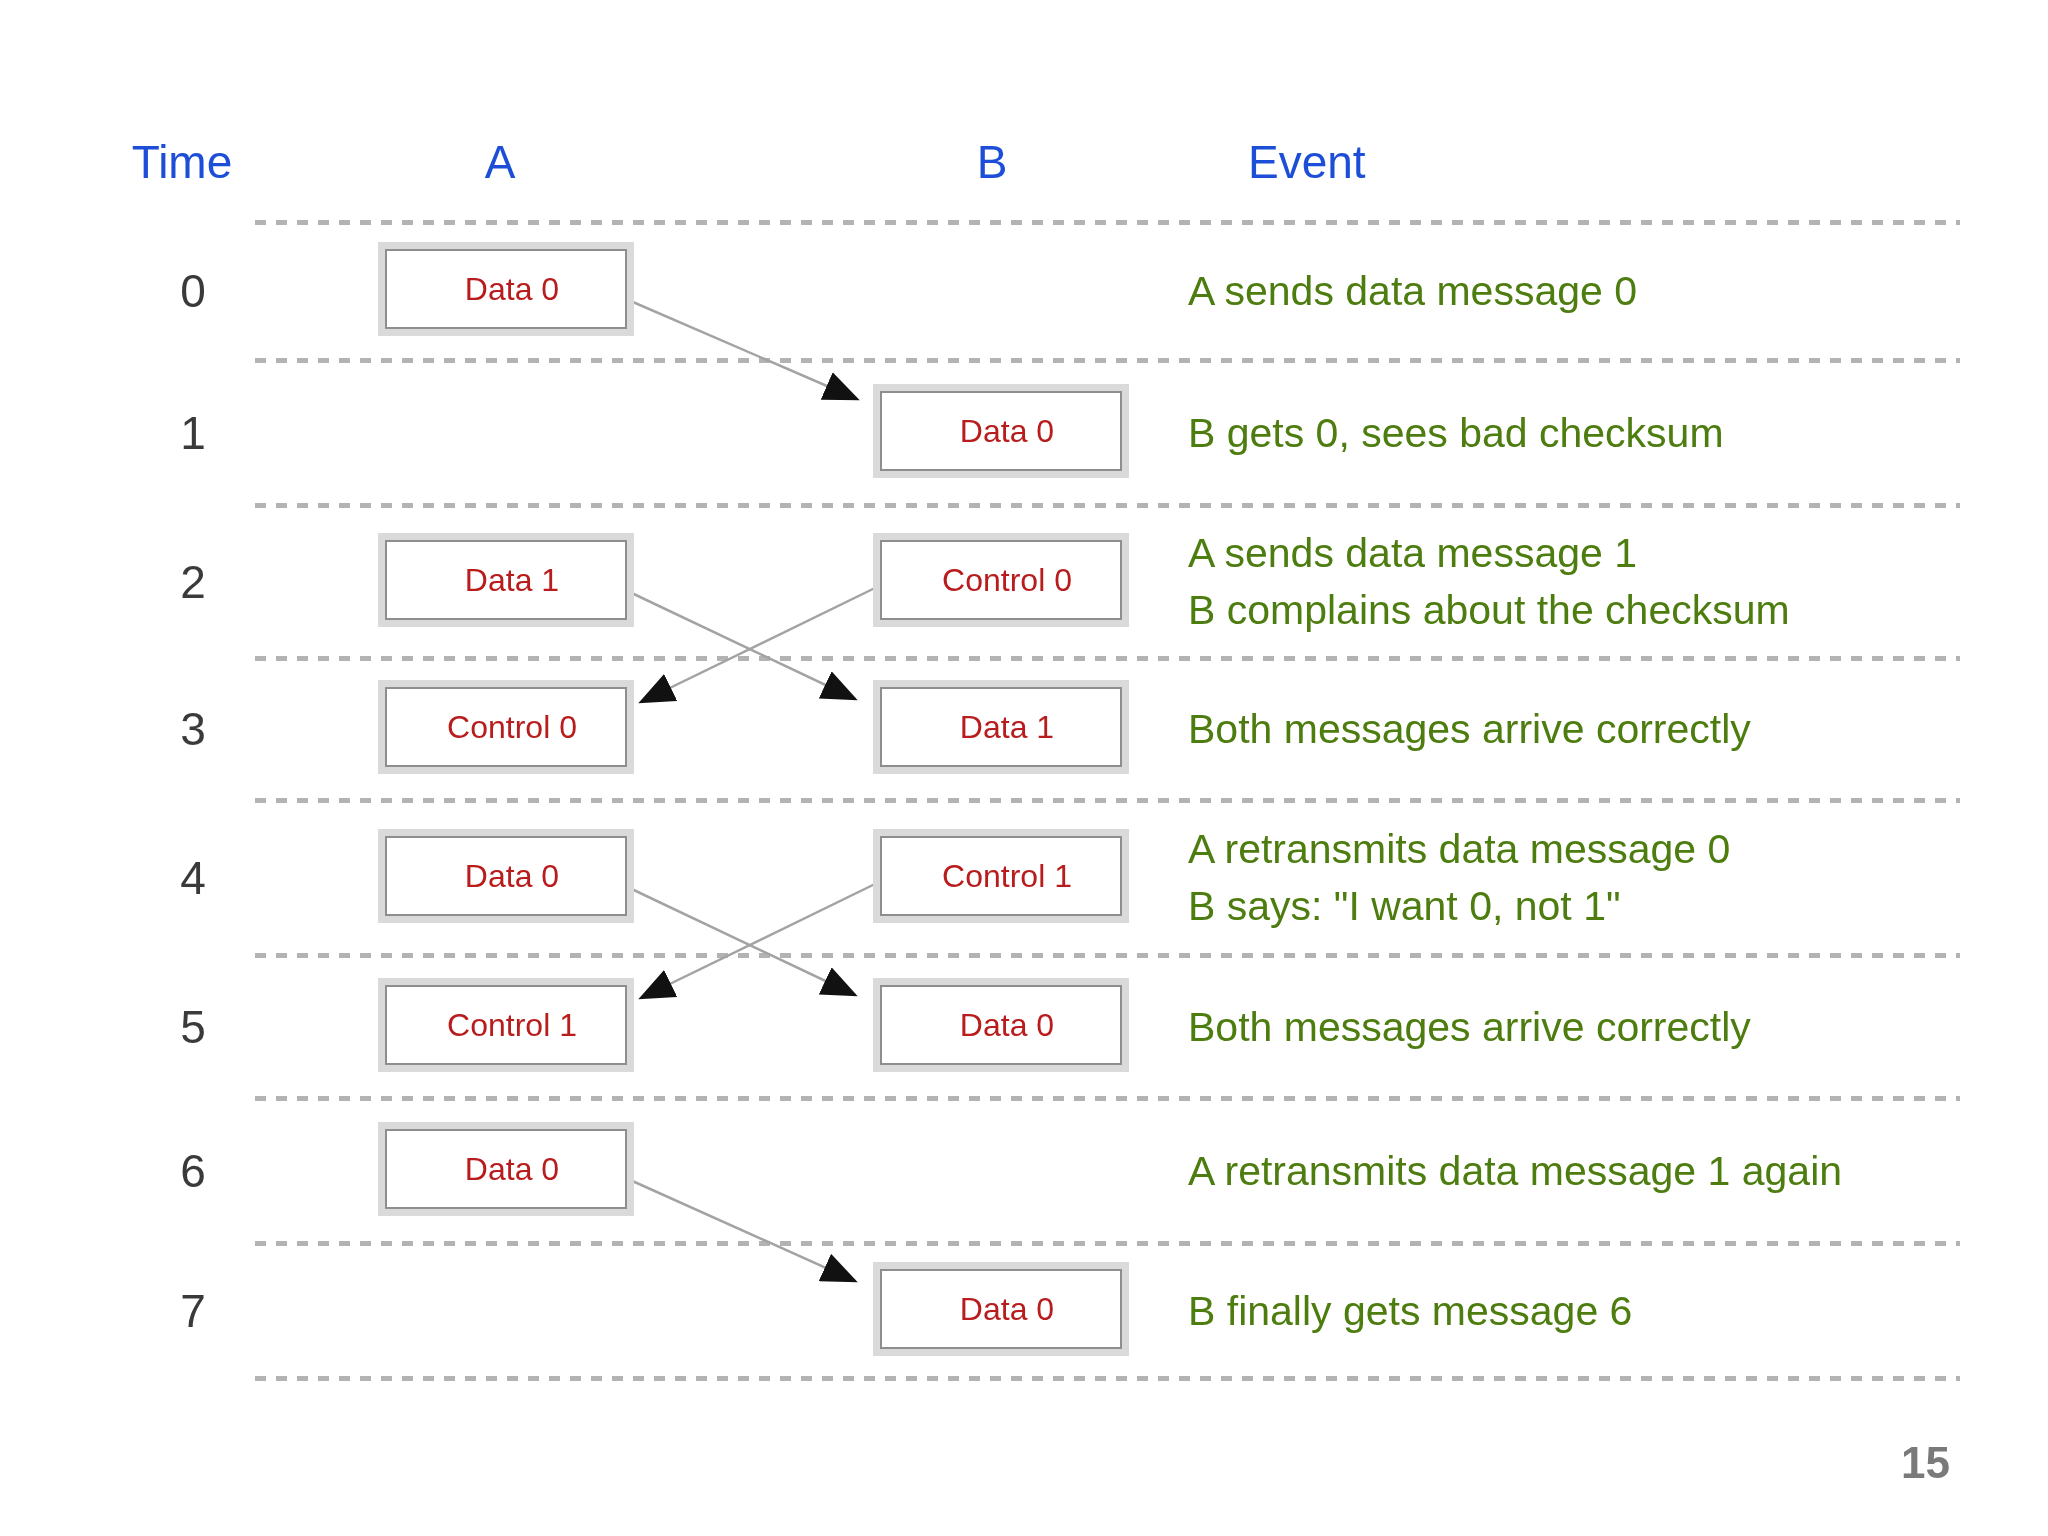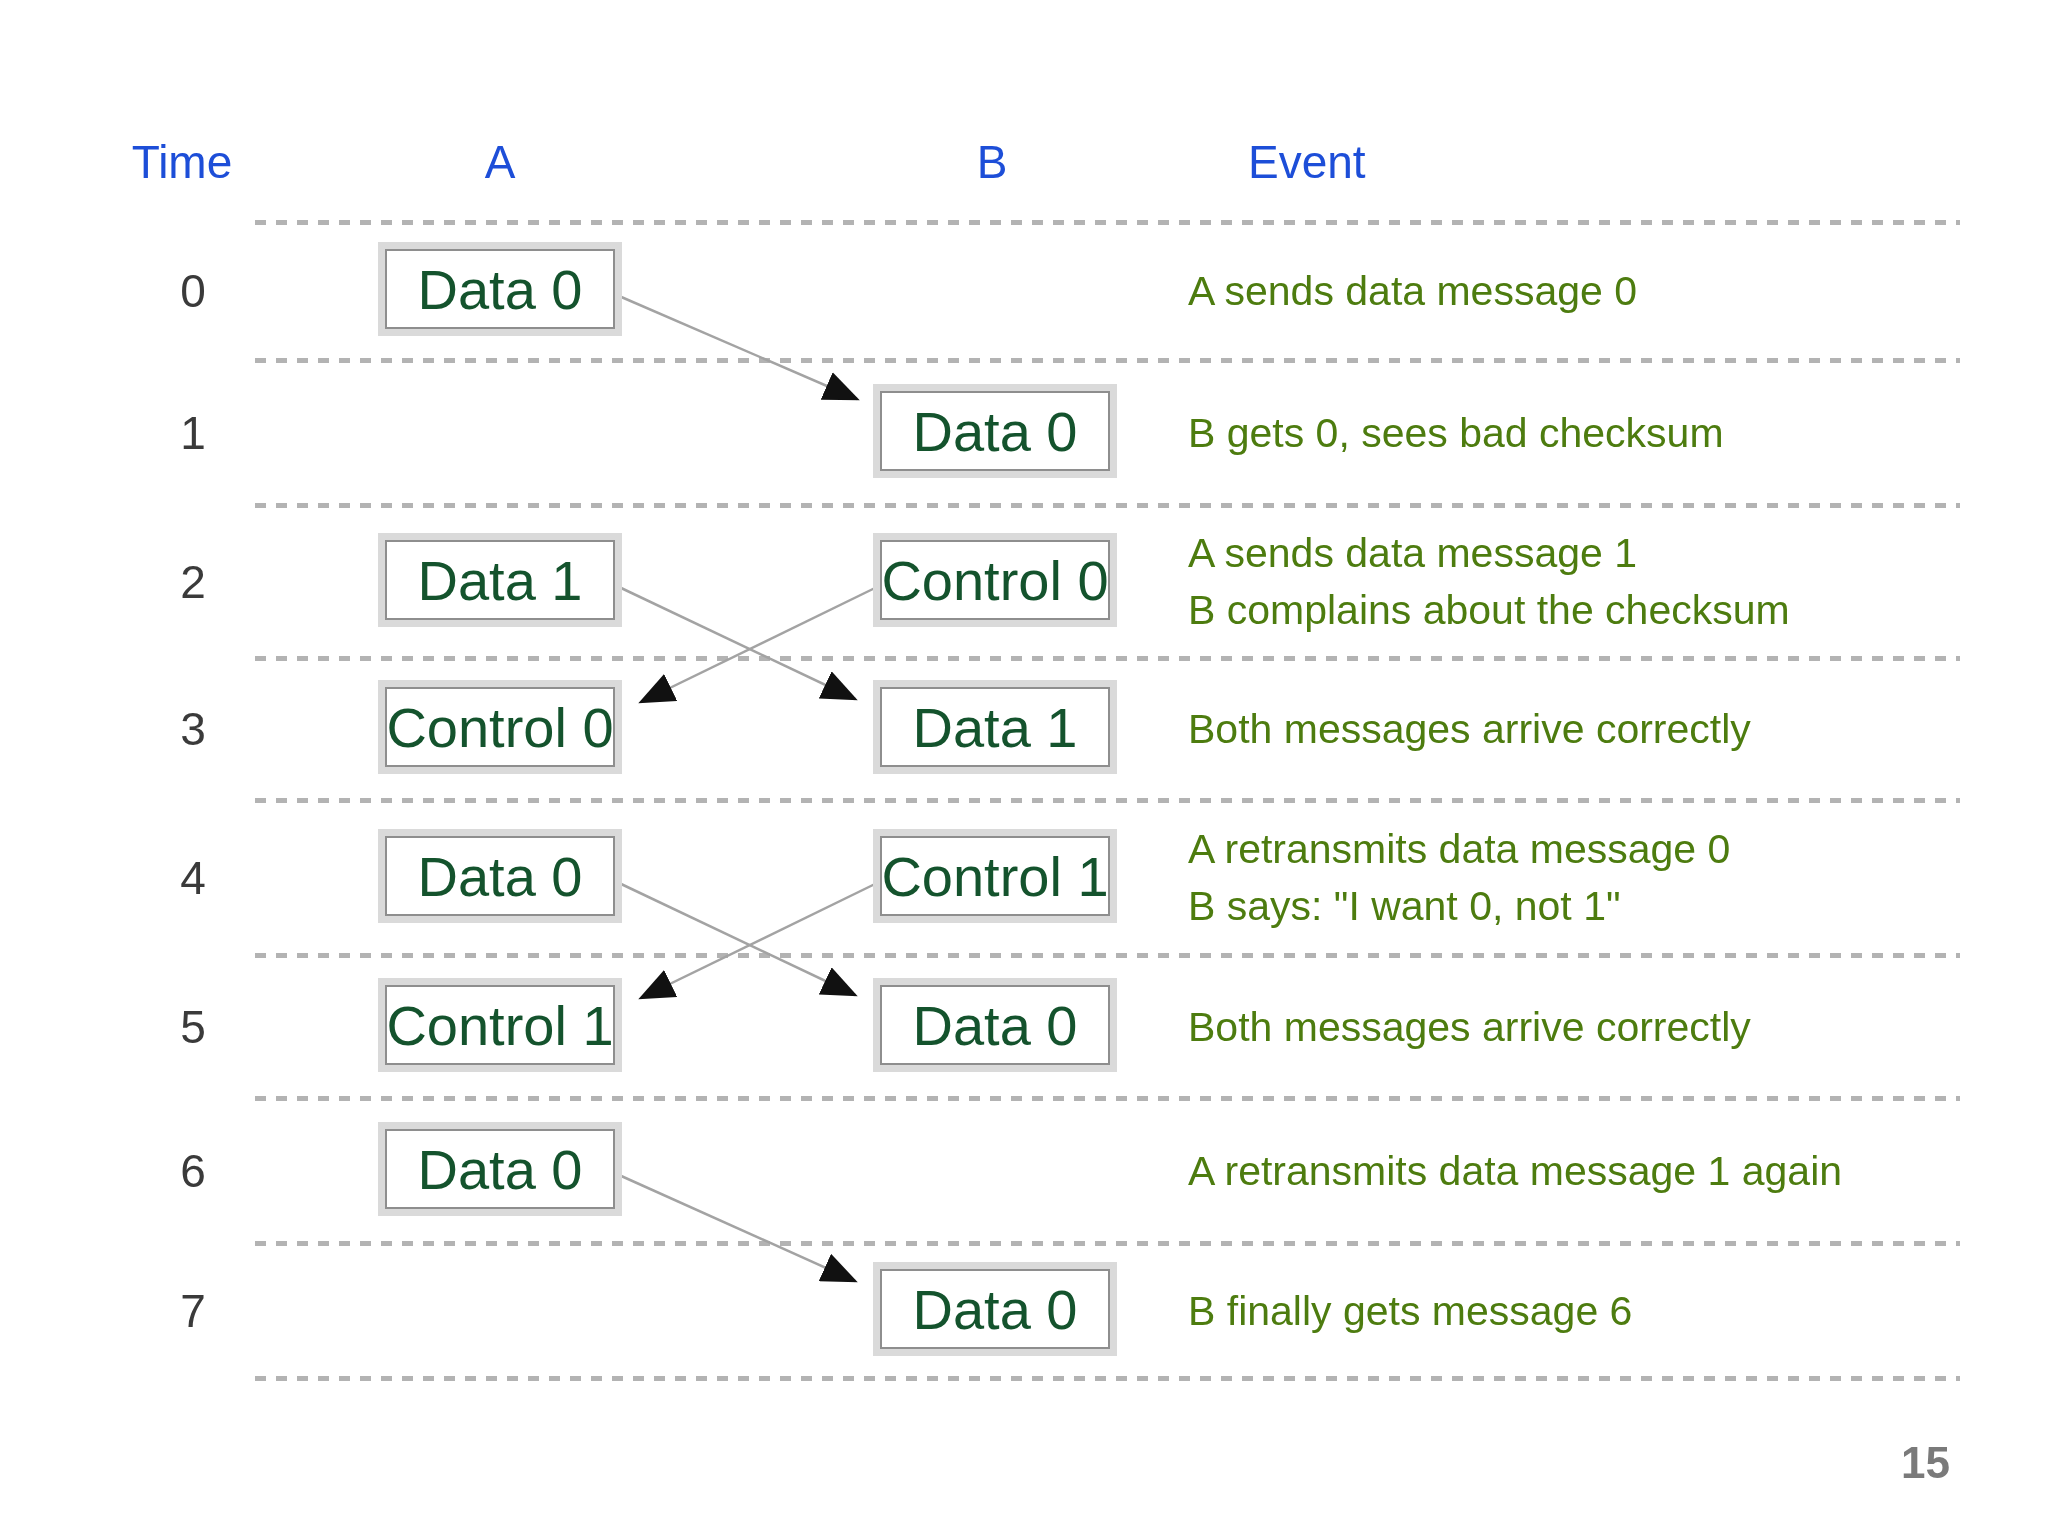--- a/index.html
+++ b/index.html
@@ -31,21 +31,21 @@
     position:absolute;left:148px;width:90px;height:64px;
     font-size:46px;line-height:64px;text-align:center;color:#3a3a3a;
   }
 
   .msg-box{
     position:absolute;width:226px;height:76px;
     background:#ffffff;
     border:2px solid #8e8e8e;
     box-shadow:0 0 0 7px #dadada;
     display:flex;align-items:center;justify-content:center;
-    font-size:56px;color:#14532d;white-space:nowrap;
+    font-size:32px;color:#b91c1c;white-space:nowrap;padding-left:12px;
   }
   .col-a{left:385px;}
   .col-b{left:880px;}
 
   .event{
     position:absolute;left:1188px;transform:translateY(-50%);
     font-size:41px;line-height:57px;color:#4d7c0f;white-space:nowrap;
   }
 
   .arrow-layer{position:absolute;left:0;top:0;width:2048px;height:1536px;pointer-events:none;}

